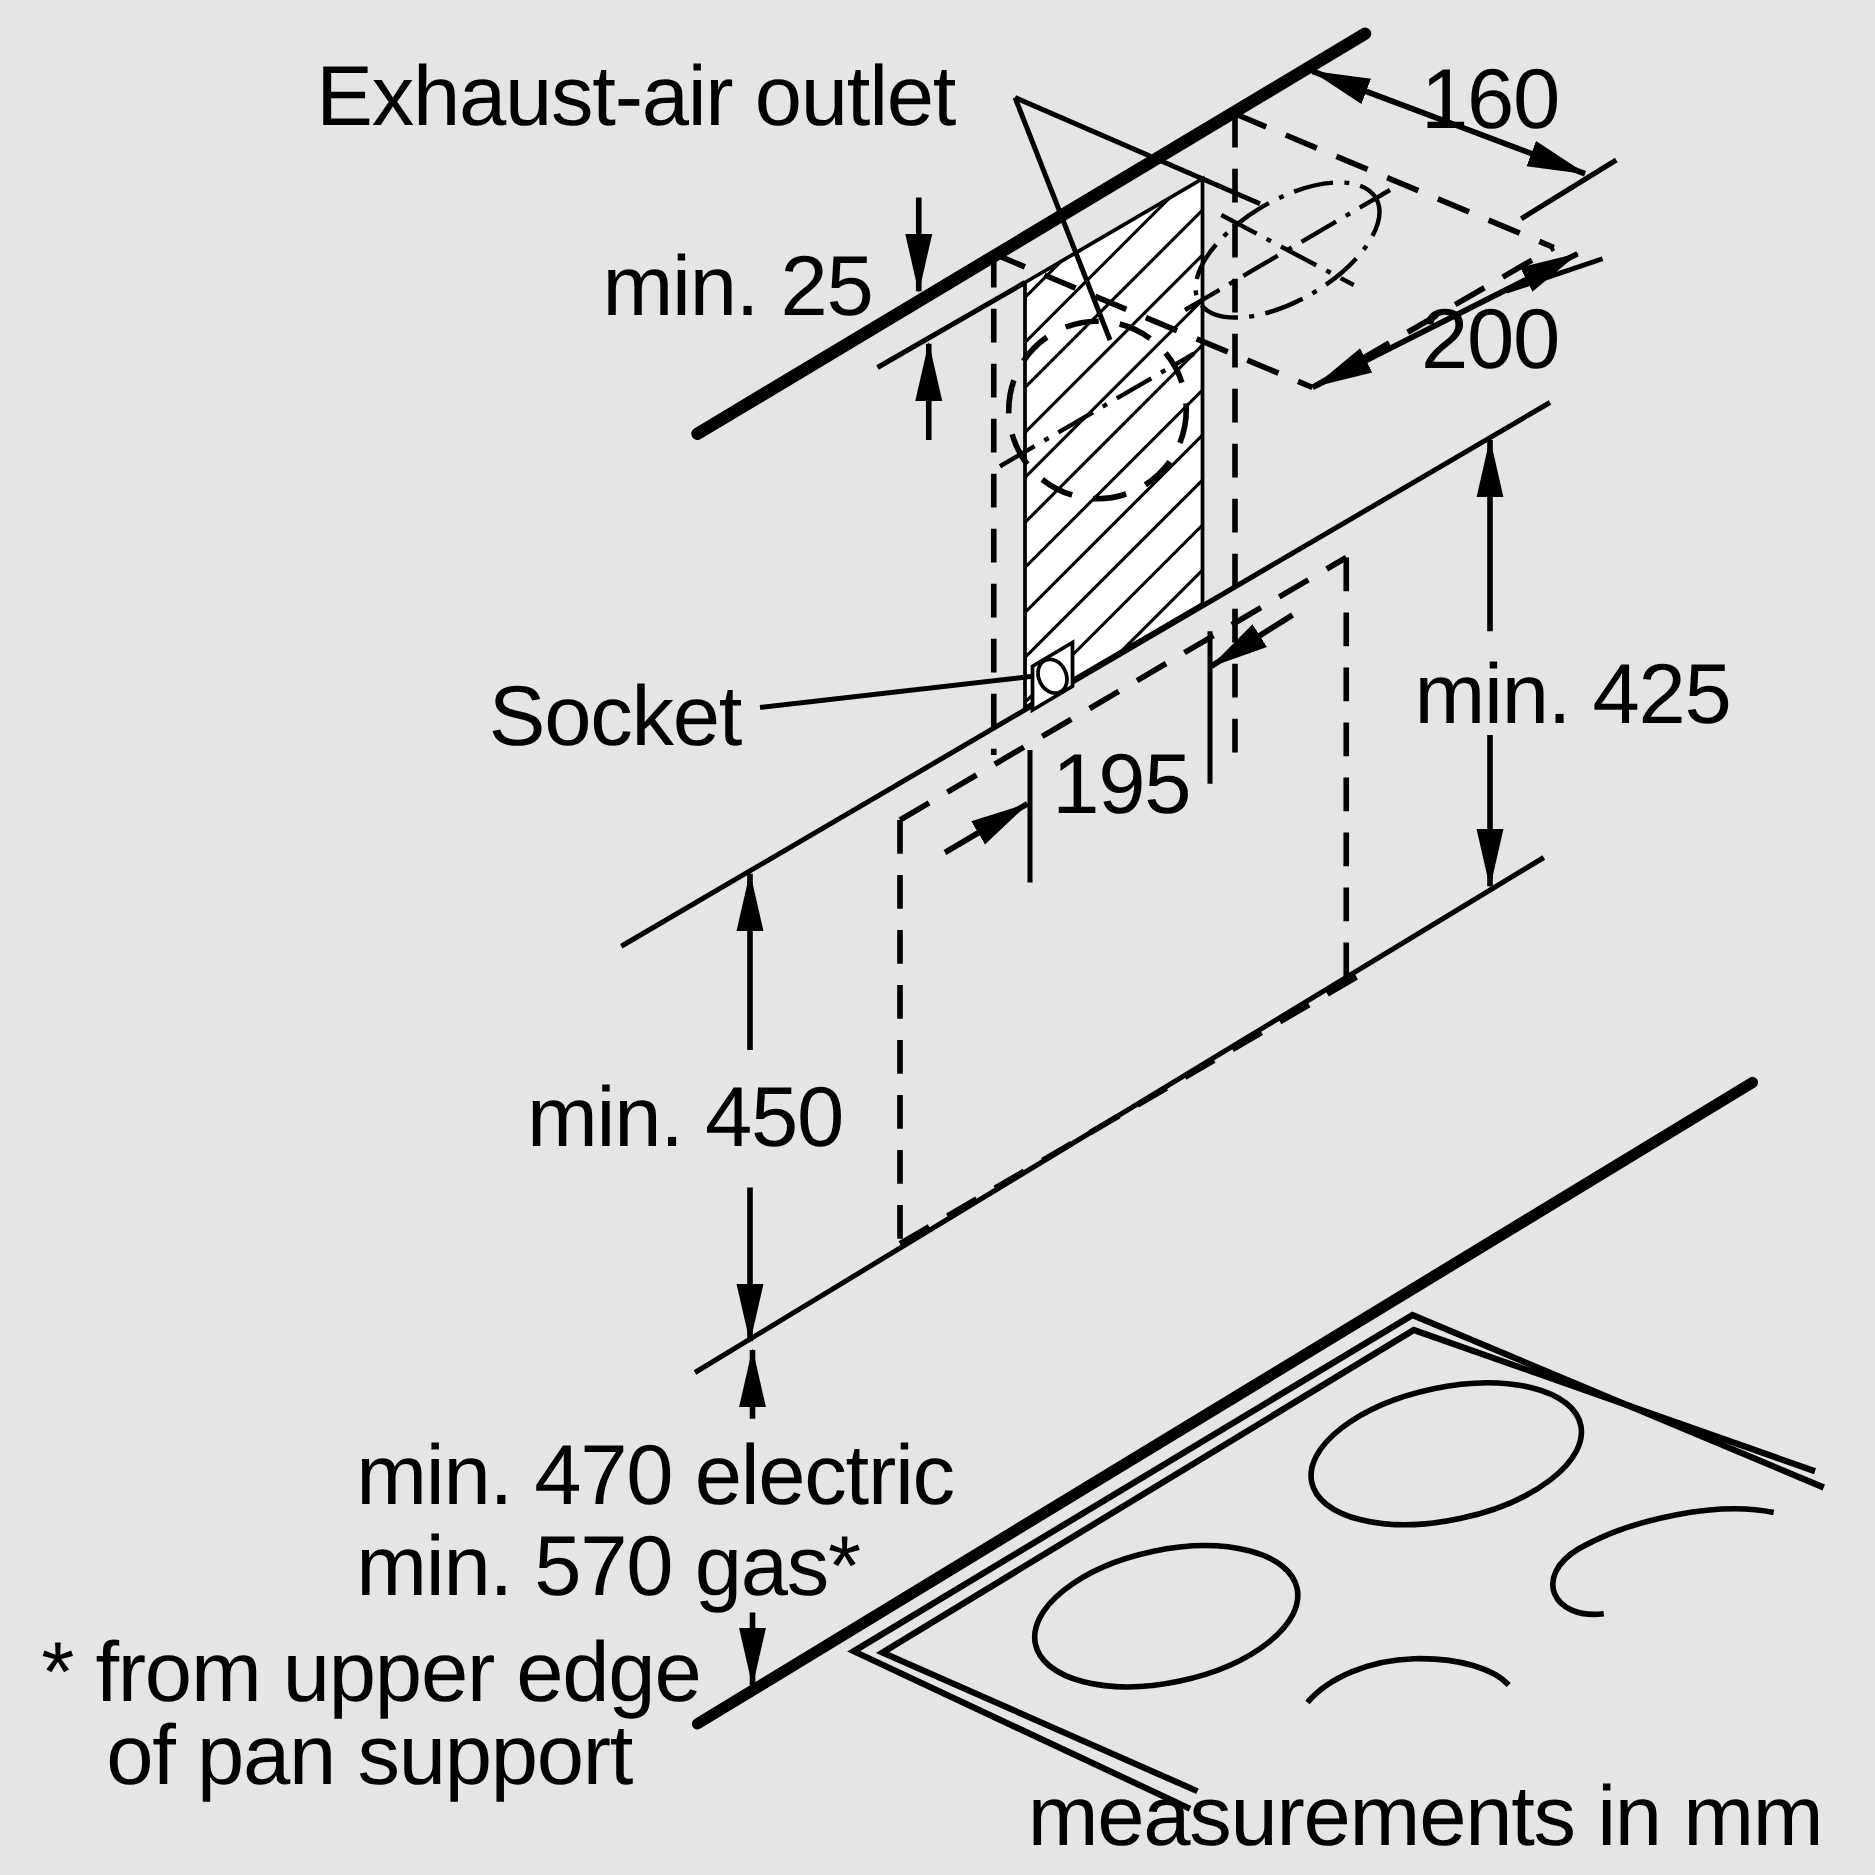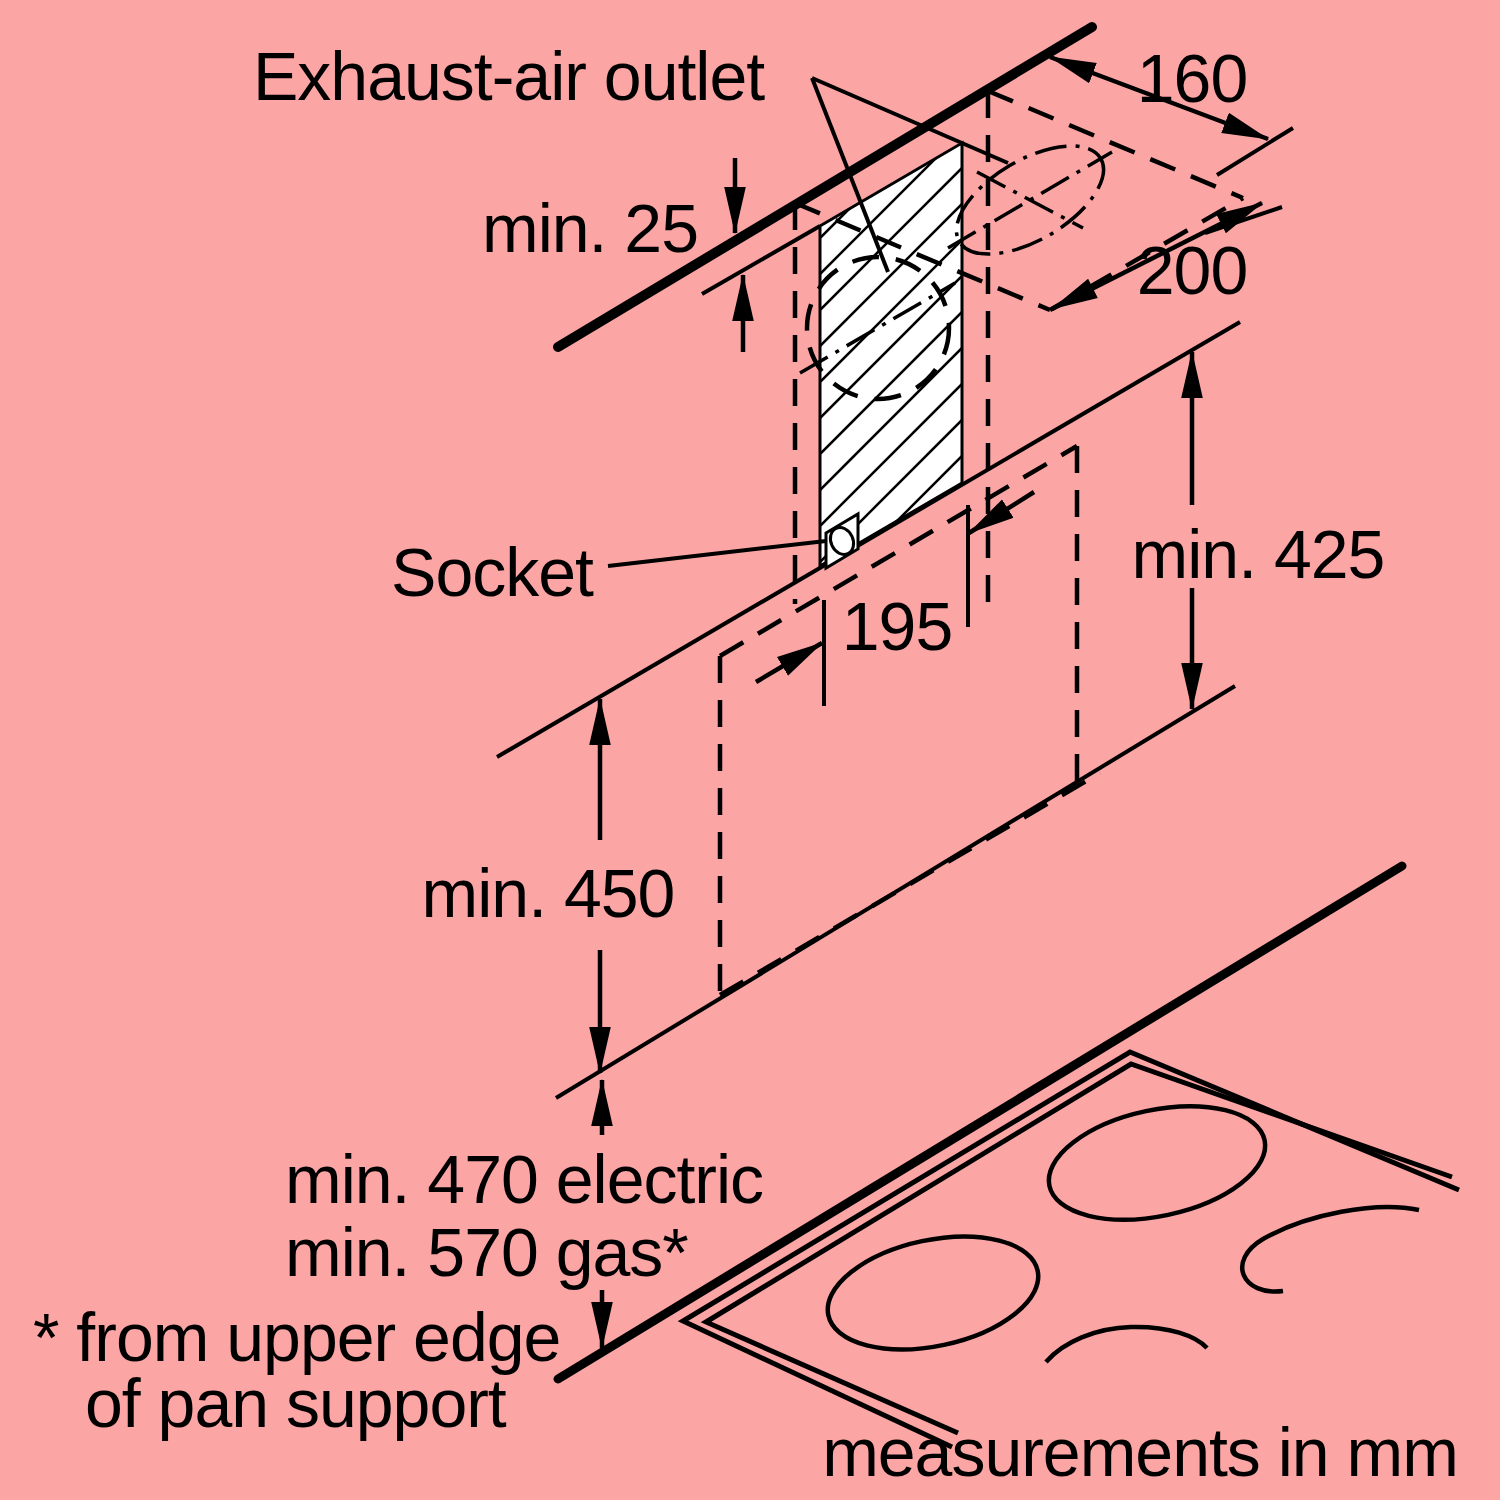--- a/index.html
+++ b/index.html
@@ -4,21 +4,21 @@
 <style>
   html, body {
     margin: 0;
     padding: 0;
     background: #ffffff;
   }
   .stage {
     position: relative;
     width: 1500px;
     height: 1500px;
-    background: #fca5a5;
+    background: #e5e5e5;
     overflow: hidden;
     font-family: "Liberation Sans", sans-serif;
   }
   svg { display: block; }
   .lbl {
     font-family: "Liberation Sans", sans-serif;
     font-size: 68px;
     fill: #000000;
     letter-spacing: -1px;
   }

